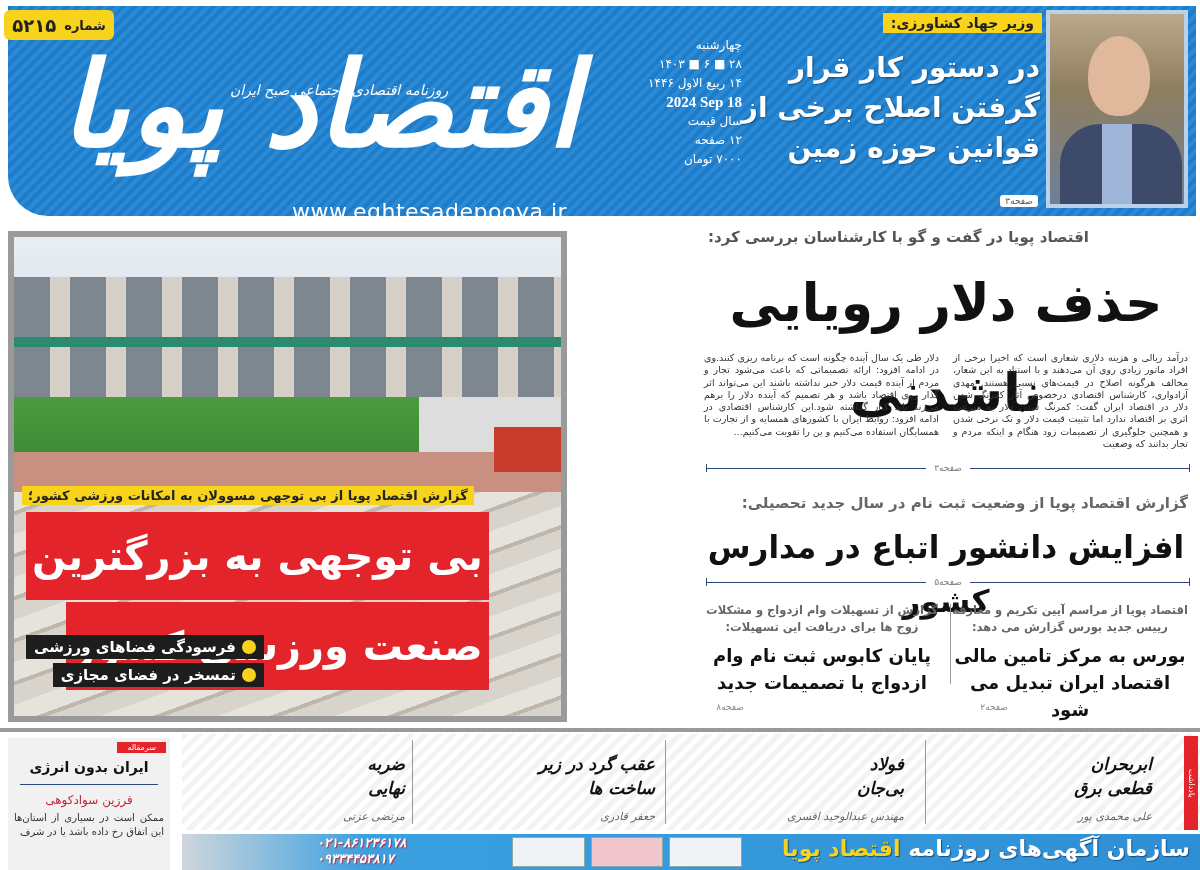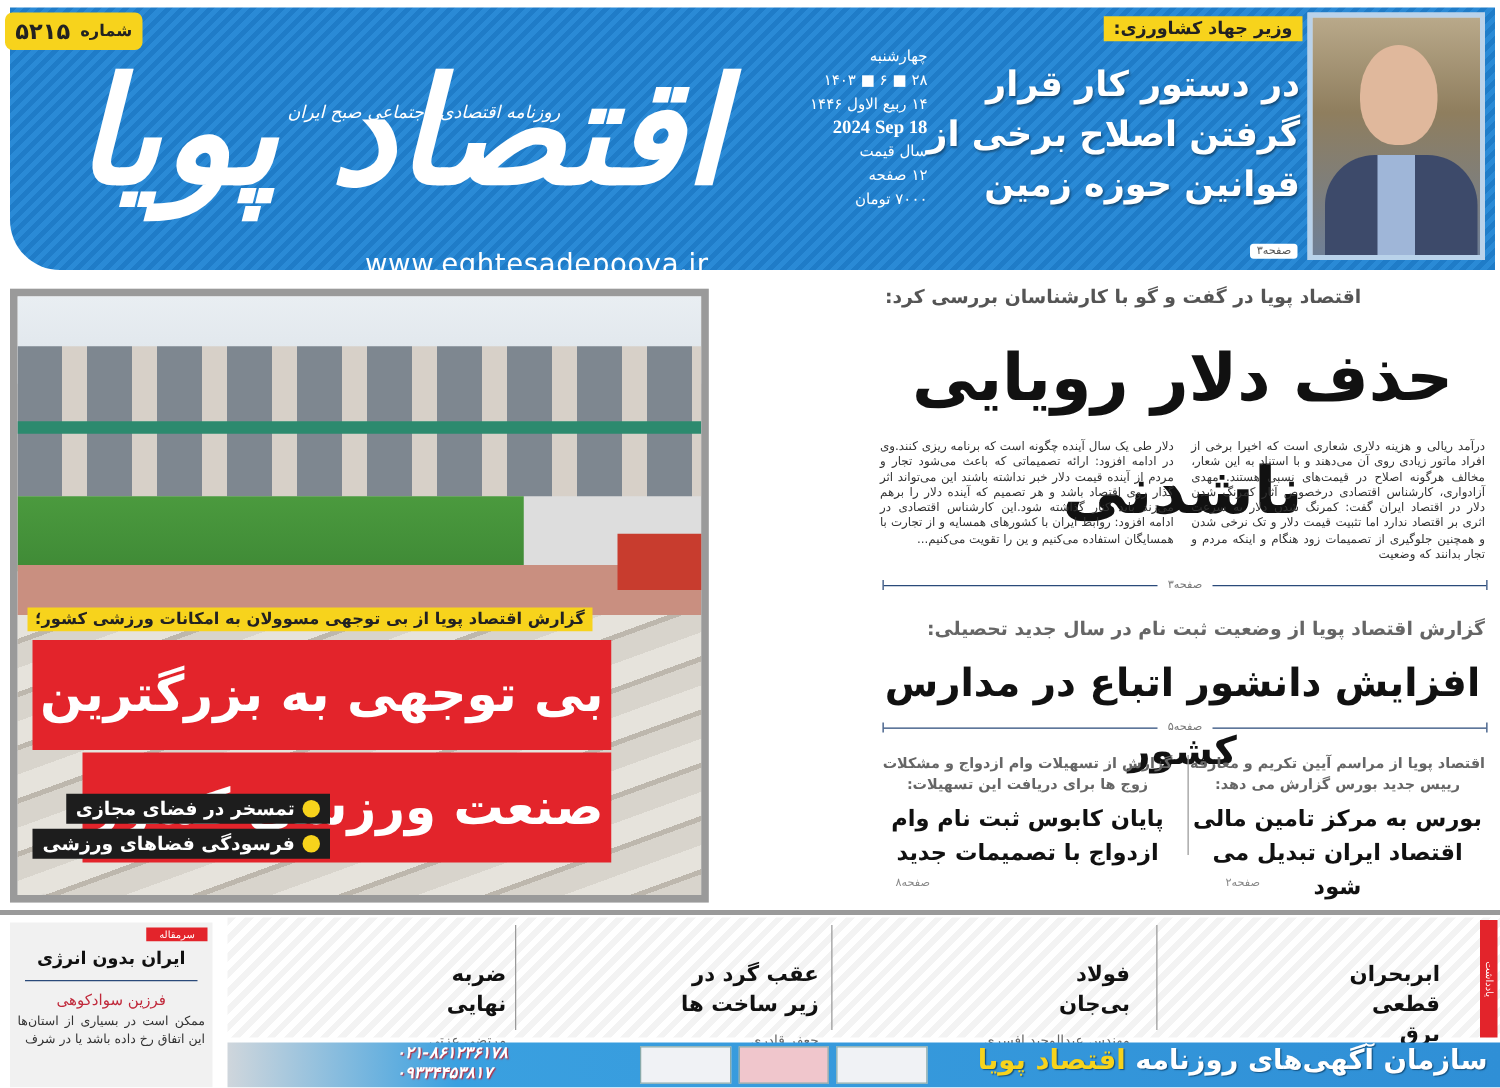--- a/index.html
+++ b/index.html
@@ -100,21 +100,21 @@
   .bullets { position: absolute; left: 12px; top: 398px; direction: rtl; }
   .bullet { display: flex; align-items: center; gap: 6px; background: #1d1d1d; color: #fff; font-size: 15px; font-weight: bold; padding: 3px 8px; margin-bottom: 4px; width: max-content; }
   .bullet .dot { width: 14px; height: 14px; border-radius: 50%; background: #f7d31c; }
   .feature-page { position: absolute; left: 20px; top: 478px; color: #fff; font-size: 9px; direction: rtl; text-shadow: 0 0 2px #000; }
 
   
   .bottom-strip { position: absolute; left: 0; top: 728px; width: 1200px; height: 4px; background: #9a9a9a; }
   .opinion-strip { position: absolute; left: 182px; top: 734px; width: 1018px; height: 96px;
     background: repeating-linear-gradient(135deg, #f3f3f3 0 5px, #ffffff 5px 10px); }
   .yaddasht-tag { position: absolute; right: 2px; top: 736px; width: 14px; height: 94px; background: #e3242b; color: #fff; font-size: 8px; writing-mode: vertical-rl; display: flex; align-items: center; justify-content: center; }
-  .col { position: absolute; top: 768px; direction: rtl; text-align: right; }
+  .col { position: absolute; top: 752px; direction: rtl; text-align: right; font-style: italic; }
   .col .t { color: #111; font-size: 17px; font-weight: bold; line-height: 24px; }
   .col .a { color: #666; font-size: 11px; margin-top: 10px; }
   .col .pg { color: #888; font-size: 9px; margin-top: 16px; }
   .col-sep { position: absolute; top: 740px; width: 1px; height: 84px; background: #999; }
 
   .editorial { position: absolute; left: 8px; top: 738px; width: 162px; height: 132px; background: #f1f1f1; direction: rtl; text-align: center; }
   .editorial .tag { position: absolute; right: 4px; top: 4px; background: #e3242b; color: #fff; font-size: 8px; padding: 1px 10px; }
   .editorial .t { margin-top: 20px; font-size: 14px; font-weight: bold; line-height: 18px; color: #111; }
   .editorial .rule { margin: 8px 12px; height: 1px; background: #2a4a7a; }
   .editorial .author { color: #c0283a; font-size: 12px; font-weight: normal; }
@@ -206,25 +206,25 @@
   <div class="photo-crane"></div>
   <div class="photo-construct"></div>
   <div class="feature-kicker">گزارش اقتصاد پویا از بی توجهی مسوولان به امکانات ورزشی کشور؛</div>
   <div class="feature-headline">
     <span class="ln">بی توجهی به بزرگترین</span>
     <span class="ln ln2">صنعت ورزشی کشور</span>
   </div>
   <div class="bullets">
     <div class="bullet">
         <span class="dot"></span>
-        <span>تمسخر در فضای مجازی</span>
+        <span>فرسودگی فضاهای ورزشی</span>
       </div>
     <div class="bullet">
         <span class="dot"></span>
-        <span>فرسودگی فضاهای ورزشی</span>
+        <span>تمسخر در فضای مجازی</span>
       </div>
   </div>
   <div class="feature-page">صفحه۲</div>
 </div>
 
 <div class="bottom-strip"></div>
 <div class="opinion-strip"></div>
 <div class="yaddasht-tag">یادداشت</div>
 
 <div class="col" style="right:48px; width:160px;">

